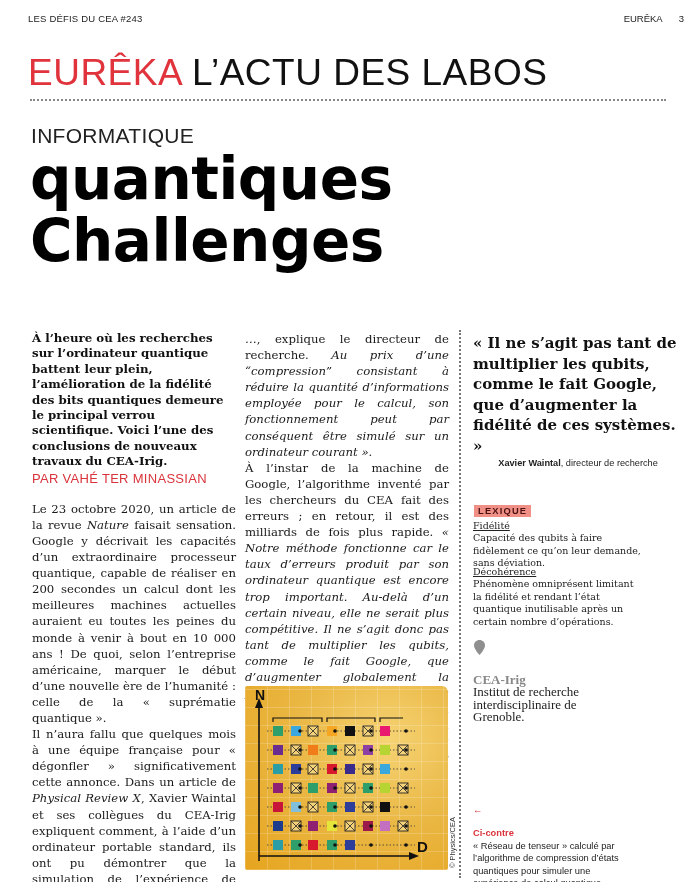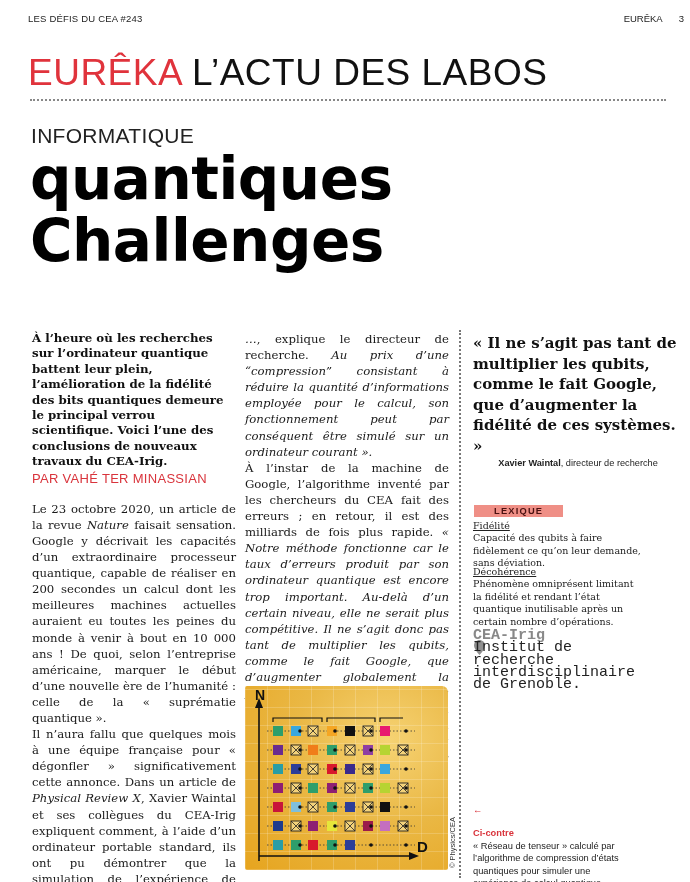--- a/index.html
+++ b/index.html
@@ -30,28 +30,28 @@
   .u { text-decoration: underline; }
   .end-dot { display: inline-block; width: 7px; height: 7px; border-radius: 50%; background: #e0333c; margin-left: 3px; vertical-align: 0px; }
 
   .vrule { position: absolute; left: 459px; top: 330px; height: 548px; border-left: 2px dotted #777; }
 
   .side { position: absolute; left: 473px; width: 210px; }
   .quote { top: 333px; font-weight: bold; font-size: 15px; line-height: 20.5px; color: #111; }
   .quote-attrib { top: 458px; font-family: "Liberation Sans", sans-serif; font-size: 9.2px; color: #222; text-align: center; }
   .quote-attrib b { font-weight: bold; }
 
-  .lexique-badge { position: absolute; left: 474px; top: 505px; background: #ef8f86; color: #4a1010; font-family: "Liberation Sans", sans-serif; font-weight: bold; font-size: 9.3px; letter-spacing: 1.2px; padding: 1px 20px; }
+  .lexique-badge { position: absolute; left: 474px; top: 505px; background: #ef8f86; color: #4a1010; font-family: "Liberation Sans", sans-serif; font-weight: bold; font-size: 9.3px; letter-spacing: 1.2px; padding: 1px 4px; }
   .lex { font-size: 9.5px; line-height: 12.4px; color: #222; }
   .lex .term { text-decoration: underline; }
   .lex1 { top: 520px; }
   .lex2 { top: 566px; }
 
   .pin { position: absolute; left: 474px; top: 640px; width: 11px; height: 15px; }
-  .org { top: 630px; font-family: Liberation Mono, monospace; font-size: 15px; line-height: 12.3px; color: #222; }
+  .org { top: 674px; font-family: Liberation Serif, serif; font-size: 13px; line-height: 12.3px; color: #222; }
   .org .org-name { color: #888; font-weight: bold; }
 
   .caption { top: 804px; font-family: "Liberation Sans", sans-serif; font-size: 9.3px; line-height: 12.4px; color: #222; }
   .caption .arrow { color: #d9343c; font-weight: bold; }
   .caption .cap-title { color: #d9343c; font-weight: bold; margin-top: 11px; }
 
   .figure { position: absolute; left: 245px; top: 686px; width: 203px; height: 184px; border-radius: 2px 6px 2px 2px; overflow: hidden;
     background:
       repeating-linear-gradient(90deg, rgba(255,255,255,0.18) 0 1px, transparent 1px 22px),
       repeating-linear-gradient(0deg, rgba(255,255,255,0.18) 0 1px, transparent 1px 18px),

